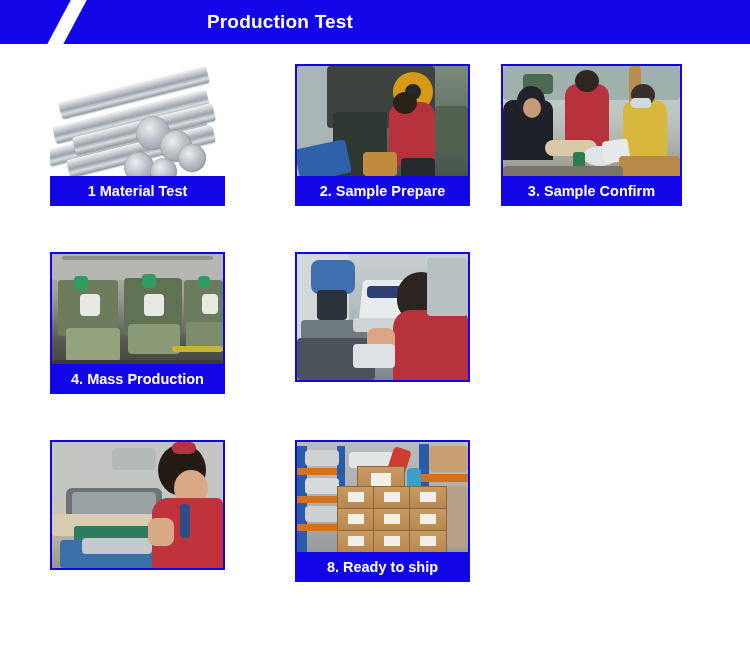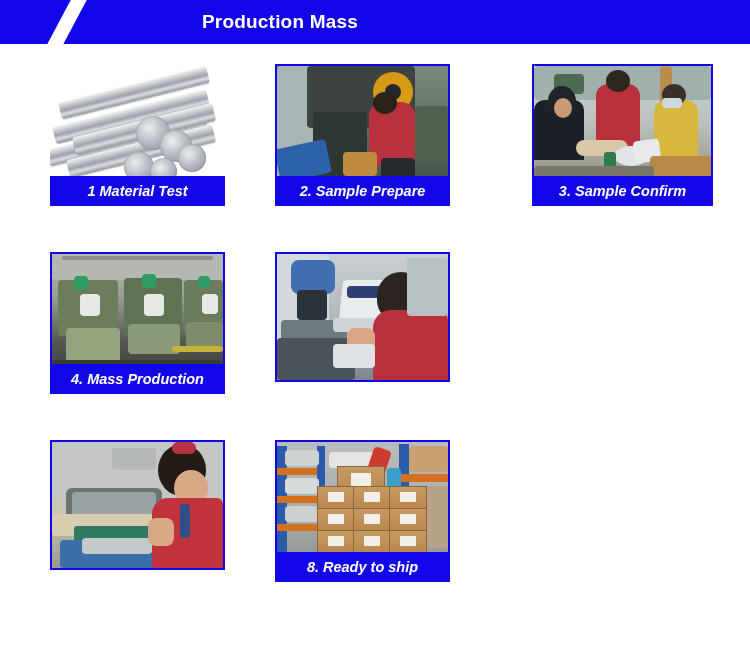--- a/index.html
+++ b/index.html
@@ -39,29 +39,29 @@
     color: #ffffff;
     font-size: 19px;
     font-weight: bold;
     letter-spacing: 0.2px;
   }
 
   
   .grid {
     position: absolute;
     left: 0; top: 44px;
-    width: 750px; height: 505px; font-style: italic;
+    width: 750px; height: 505px;
   }
   .cell {
     position: absolute;
     width: 175px;
   }
   .cell.c0 { left: 50px; }
-  .cell.c1 { left: 275px; }
-  .cell.c2 { left: 532px; }
+  .cell.c1 { left: 295px; }
+  .cell.c2 { left: 501px; }
   .cell.r0 { top: 20px; }
   .cell.r1 { top: 208px; }
   .cell.r2 { top: 396px; }
 
   .photo {
     position: relative;
     width: 171px;
     height: 126px;
     border: 2px solid #1206e8;
     overflow: hidden;
@@ -127,21 +127,21 @@
     position: absolute;
     background: #2a5ba8;
   }
   .rack.orange { background: #d4711f; }
 </style>
 </head>
 <body>
 
 <div class="header">
   <div class="header-slash"></div>
-  <div class="header-title">Production Mass</div>
+  <div class="header-title">Production Test</div>
 </div>
 
 <div class="grid">
 
   <div class="cell c0 r0">
     <div class="photo noborder">
       <div class="scene bars">
         <div class="bar" style="left:8px;  top:20px;  width:152px; height:17px; transform:rotate(-14deg);"></div>
         <div class="bar" style="left:2px;  top:44px;  width:158px; height:17px; transform:rotate(-14deg);"></div>
         <div class="bar" style="left:-4px; top:66px;  width:162px; height:17px; transform:rotate(-14deg);"></div>

